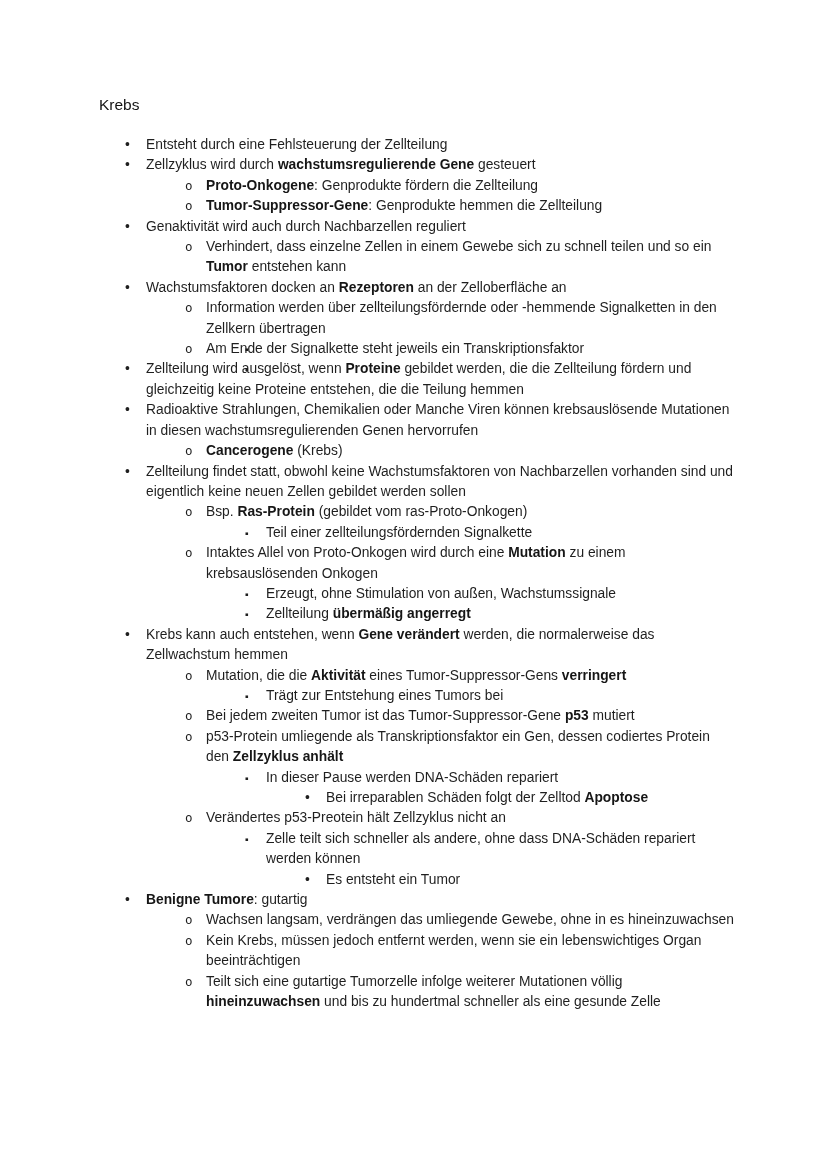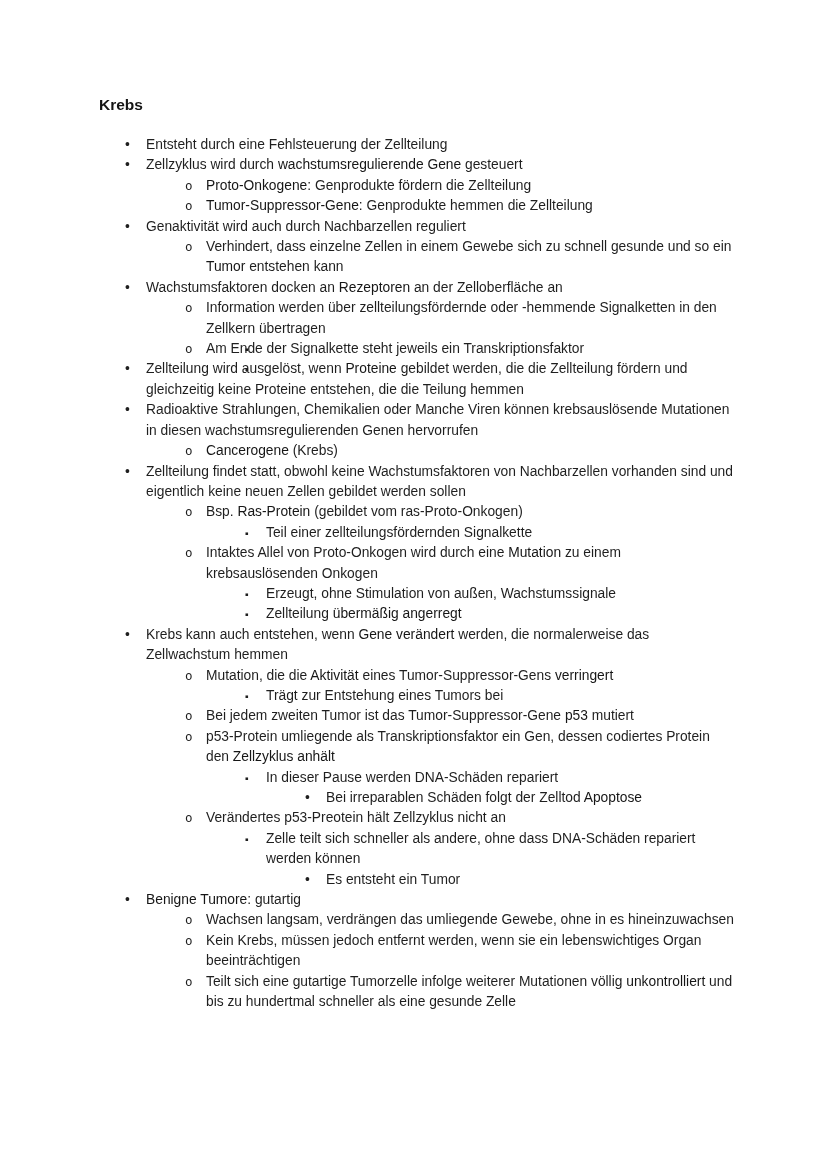--- a/index.html
+++ b/index.html
@@ -16,21 +16,21 @@
   .page {
     box-sizing: border-box;
     width: 828px;
     height: 1171px;
     padding: 96px 92px 40px 99px;
     overflow: hidden;
     background: #ffffff;
   }
   .doc-title {
     font-size: 15.5px;
-    font-weight: bold;
+    font-weight: normal;
     color: #141414;
     margin: 0 0 21px 0;
     line-height: 18px;
   }
   ul.blist {
     margin: 0;
     padding: 0;
     list-style: none;
   }
   ul.blist li {
@@ -56,21 +56,21 @@
   .r2 .marker { left: 86px; }
   .r3 .marker { left: 146px; }
   .r4 .marker { left: 206px; }
   .m1, .m4 { font-size: 13.8px; }
   .m2 {
     font-family: "DejaVu Sans Mono", monospace;
     font-size: 12.5px;
   }
   .m3 { font-size: 10.5px; }
   .bold {
-    font-weight: normal;
+    font-weight: bold;
     color: #161616;
   }
 </style>
 </head>
 <body>
 
 <div class="page">
   <h1 class="doc-title">Krebs</h1>
   <div id="list-root">
       <ul class="blist">
@@ -85,21 +85,21 @@
             </li>
             <li>
               <div class="row r2"><span class="marker m2">o</span><span class="bold">Tumor-Suppressor-Gene</span><span>: Genprodukte hemmen die Zellteilung</span></div>
             </li>
           </ul>
         </li>
         <li>
           <div class="row r1"><span class="marker m1">•</span><span>Genaktivität wird auch durch Nachbarzellen reguliert</span></div>
           <ul class="blist">
             <li>
-              <div class="row r2"><span class="marker m2">o</span><span>Verhindert, dass einzelne Zellen in einem Gewebe sich zu schnell gesunde und so ein </span><span class="bold">Tumor</span><span> entstehen kann</span></div>
+              <div class="row r2"><span class="marker m2">o</span><span>Verhindert, dass einzelne Zellen in einem Gewebe sich zu schnell teilen und so ein </span><span class="bold">Tumor</span><span> entstehen kann</span></div>
             </li>
           </ul>
         </li>
         <li>
           <div class="row r1"><span class="marker m1">•</span><span>Wachstumsfaktoren docken an </span><span class="bold">Rezeptoren</span><span> an der Zelloberfläche an</span></div>
           <ul class="blist">
             <li>
               <div class="row r2"><span class="marker m2">o</span><span>Information werden über zellteilungsfördernde oder -hemmende Signalketten in den Zellkern übertragen</span></div>
               <ul class="blist">
                 <li>
@@ -197,19 +197,19 @@
         <li>
           <div class="row r1"><span class="marker m1">•</span><span class="bold">Benigne Tumore</span><span>: gutartig</span></div>
           <ul class="blist">
             <li>
               <div class="row r2"><span class="marker m2">o</span><span>Wachsen langsam, verdrängen das umliegende Gewebe, ohne in es hineinzuwachsen</span></div>
             </li>
             <li>
               <div class="row r2"><span class="marker m2">o</span><span>Kein Krebs, müssen jedoch entfernt werden, wenn sie ein lebenswichtiges Organ beeinträchtigen</span></div>
             </li>
             <li>
-              <div class="row r2"><span class="marker m2">o</span><span>Teilt sich eine gutartige Tumorzelle infolge weiterer Mutationen völlig </span><span class="bold">unkontrolliert</span><span> und bis zu hundertmal schneller als eine gesunde Zelle</span></div>
+              <div class="row r2"><span class="marker m2">o</span><span>Teilt sich eine gutartige Tumorzelle infolge weiterer Mutationen völlig </span><span class="bold">hineinzuwachsen</span><span> und bis zu hundertmal schneller als eine gesunde Zelle</span></div>
             </li>
           </ul>
         </li>
       </ul>
     </div>
 </div>
 
 </body></html>

